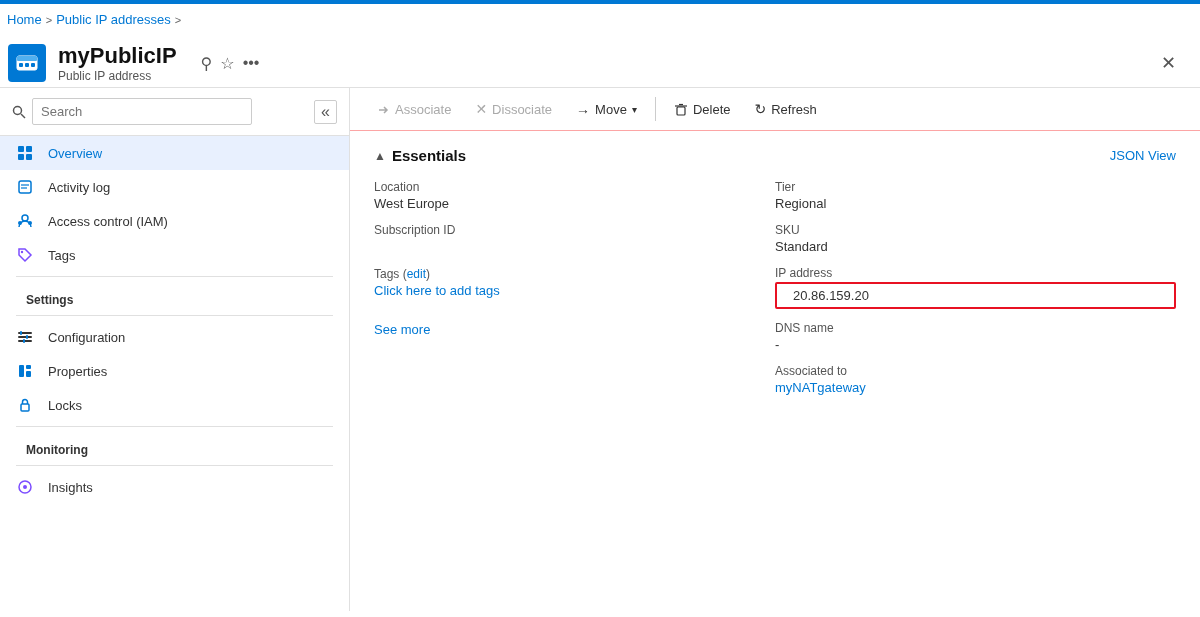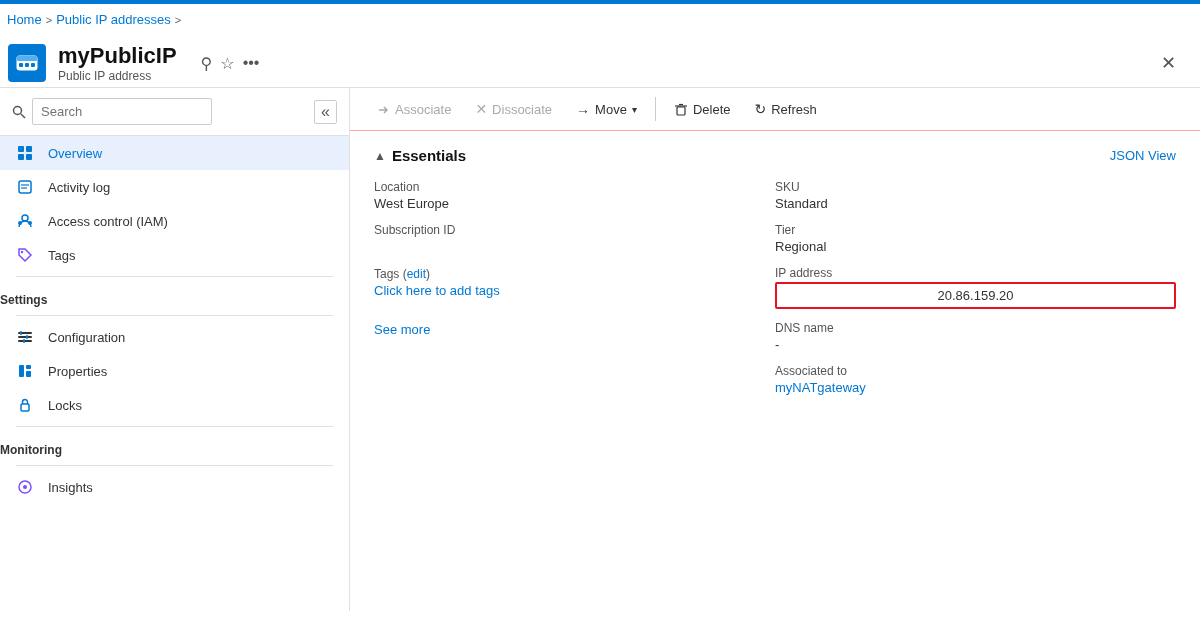--- a/index.html
+++ b/index.html
@@ -17,28 +17,28 @@
     .header-text p { font-size: 12px; color: #555; }
     .header-actions { display: flex; align-items: center; gap: 8px; margin-left: 12px; }
     .header-actions span { font-size: 16px; color: #555; cursor: pointer; }
     .header-close { margin-left: auto; font-size: 18px; color: #555; cursor: pointer; padding: 4px 8px; }
 
     .main { display: flex; height: calc(617px - 4px - 38px - 52px); }
 
     
     .sidebar { width: 350px; flex-shrink: 0; border-right: 1px solid #e0e0e0; display: flex; flex-direction: column; overflow-y: auto; }
     .search-bar { padding: 10px 12px; border-bottom: 1px solid #e0e0e0; display: flex; align-items: center; gap: 6px; }
-    .search-bar input { border: 1px solid #ccc; border-radius: 2px; padding: 5px 8px; font-size: 13px; width: 180px; outline: none; }
+    .search-bar input { border: 1px solid #ccc; border-radius: 2px; padding: 5px 8px; font-size: 13px; width: 220px; outline: none; }
     .collapse-btn { margin-left: auto; font-size: 16px; color: #555; cursor: pointer; padding: 2px 6px; border: 1px solid #ccc; border-radius: 2px; }
 
     .nav-item { display: flex; align-items: center; gap: 14px; padding: 8px 16px; cursor: pointer; font-size: 13px; color: #333; }
     .nav-item.active { background: #e8f0fe; color: #0078d4; }
     .nav-item .nav-icon { width: 18px; height: 18px; display: flex; align-items: center; justify-content: center; flex-shrink: 0; }
 
-    .nav-section-label { padding: 12px 16px 4px 0; font-size: 12px; font-weight: 600; color: #333; }
+    .nav-section-label { padding: 12px 16px 4px 26px; font-size: 12px; font-weight: 600; color: #333; }
     .nav-divider { height: 1px; background: #e0e0e0; margin: 4px 16px; }
 
     
     .content { flex: 1; display: flex; flex-direction: column; overflow: hidden; }
 
     .toolbar { display: flex; align-items: center; padding: 8px 16px; gap: 4px; border-bottom: 1px solid #fca5a5; }
     .toolbar-btn { display: flex; align-items: center; gap: 5px; padding: 5px 10px; font-size: 13px; color: #333; cursor: pointer; border: none; background: transparent; border-radius: 2px; }
     .toolbar-btn.disabled { color: #aaa; cursor: not-allowed; }
     .toolbar-btn .t-icon { font-size: 14px; }
     .toolbar-divider { width: 1px; height: 24px; background: #ccc; margin: 0 4px; }
@@ -50,21 +50,21 @@
     .json-view { color: #0078d4; font-size: 13px; cursor: pointer; text-decoration: none; }
 
     .essentials-grid { display: grid; grid-template-columns: 1fr 1fr; gap: 0; }
     .essentials-col { display: flex; flex-direction: column; gap: 12px; }
 
     .field-group { display: flex; flex-direction: column; gap: 2px; }
     .field-label { font-size: 12px; color: #555; }
     .field-label a { color: #0078d4; text-decoration: none; font-size: 12px; }
     .field-value { font-size: 13px; color: #333; }
     .field-value a { color: #0078d4; text-decoration: none; }
-    .field-value.highlighted { border: 2px solid #e81123; padding: 4px 10px; display: inline-block; border-radius: 2px; text-align: center; }
+    .field-value.highlighted { border: 2px solid #e81123; padding: 4px 16px; display: inline-block; border-radius: 2px; }
 
     .tags-section { margin-top: 16px; }
     .see-more { margin-top: 12px; }
     .see-more a { color: #0078d4; text-decoration: none; font-size: 13px; }
 
     
     .icon-overview { color: #0078d4; }
     .icon-activity { color: #0078d4; }
     .icon-access { color: #0078d4; }
     .icon-tags { color: #7c4dff; }
@@ -298,27 +298,27 @@
 
           <div class="see-more">
             <a>See more</a>
           </div>
 
         </div>
 
         <div class="essentials-col">
 
           <div class="field-group">
+            <div class="field-label">Tier</div>
+            <div class="field-value">Regional</div>
+          </div>
+
+          <div class="field-group">
             <div class="field-label">SKU</div>
             <div class="field-value">Standard</div>
-          </div>
-
-          <div class="field-group">
-            <div class="field-label">Tier</div>
-            <div class="field-value">Regional</div>
           </div>
 
           <div class="field-group">
             <div class="field-label">IP address</div>
             <div class="field-value highlighted">20.86.159.20</div>
           </div>
 
           <div class="field-group">
             <div class="field-label">DNS name</div>
             <div class="field-value">-</div>

